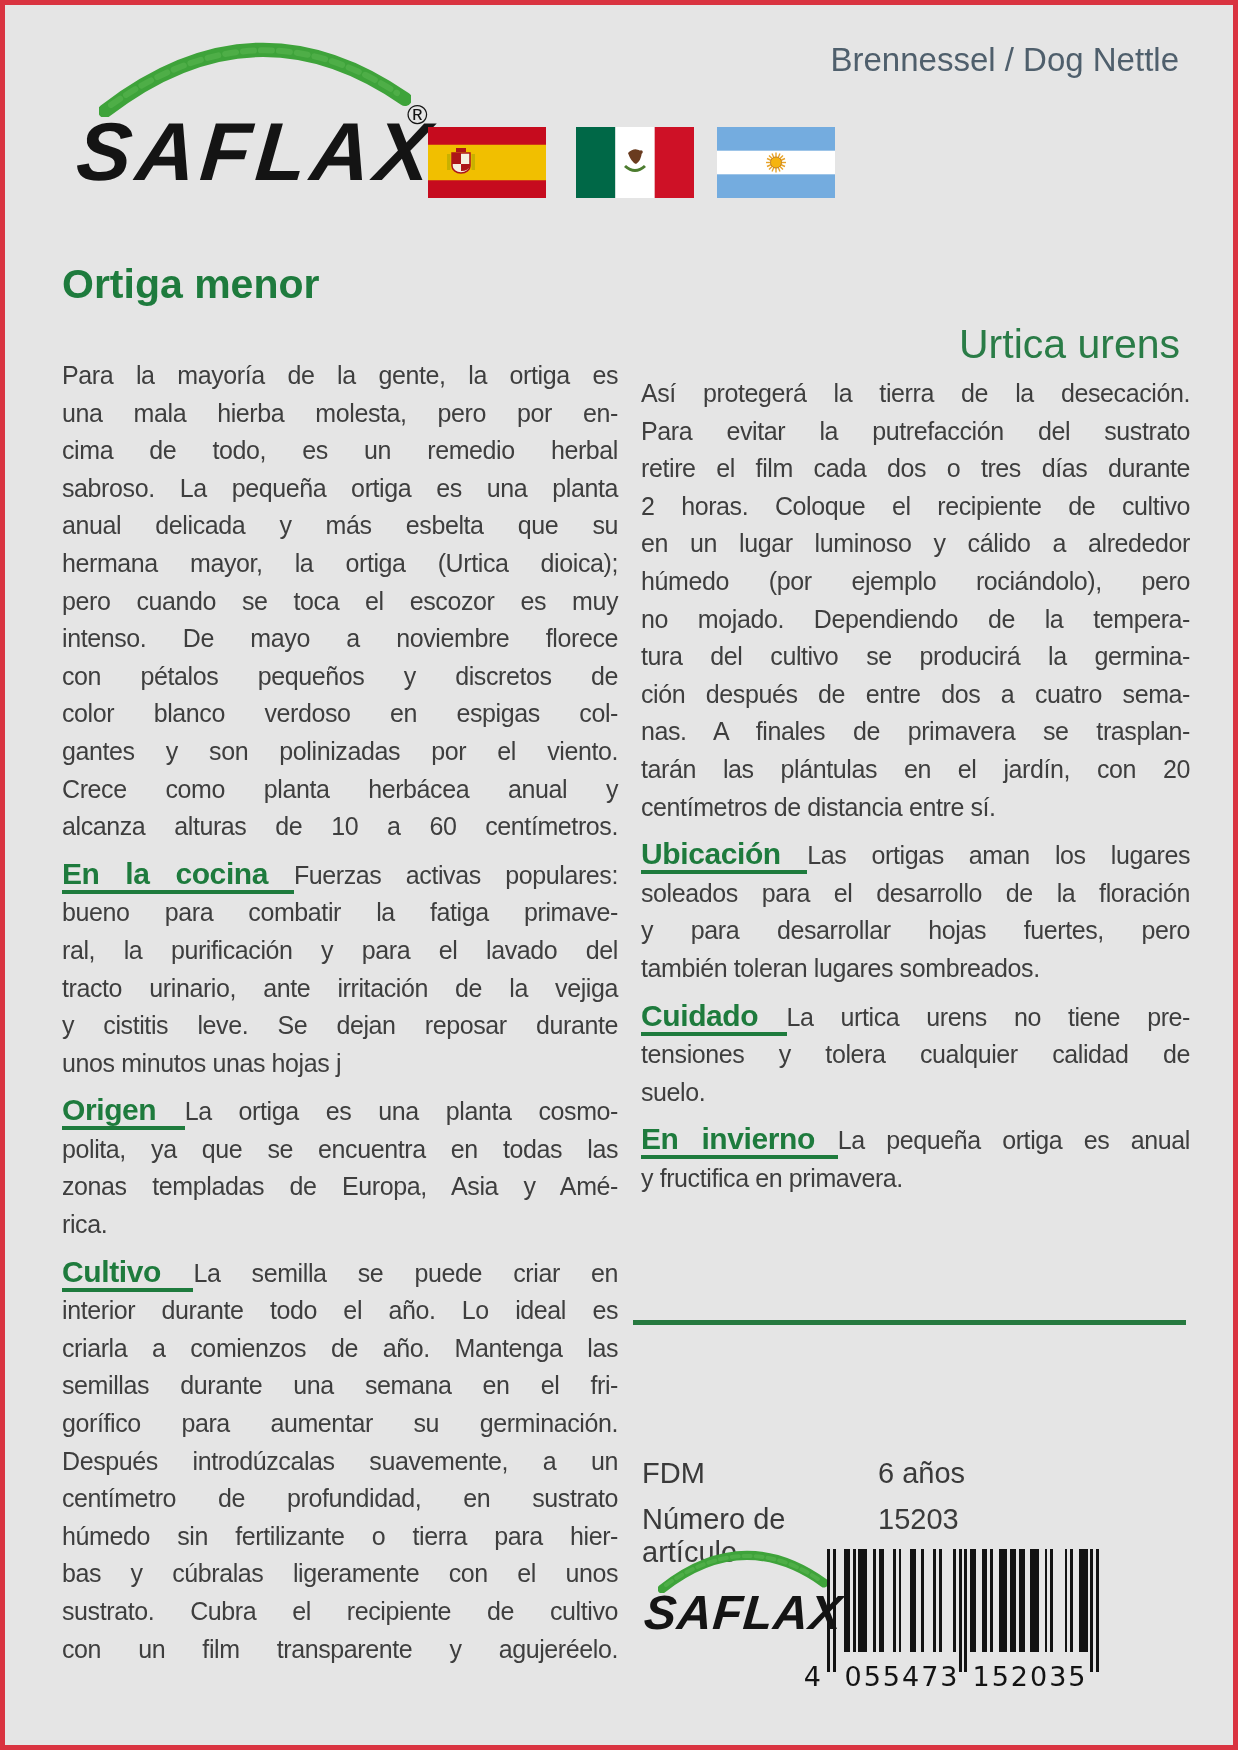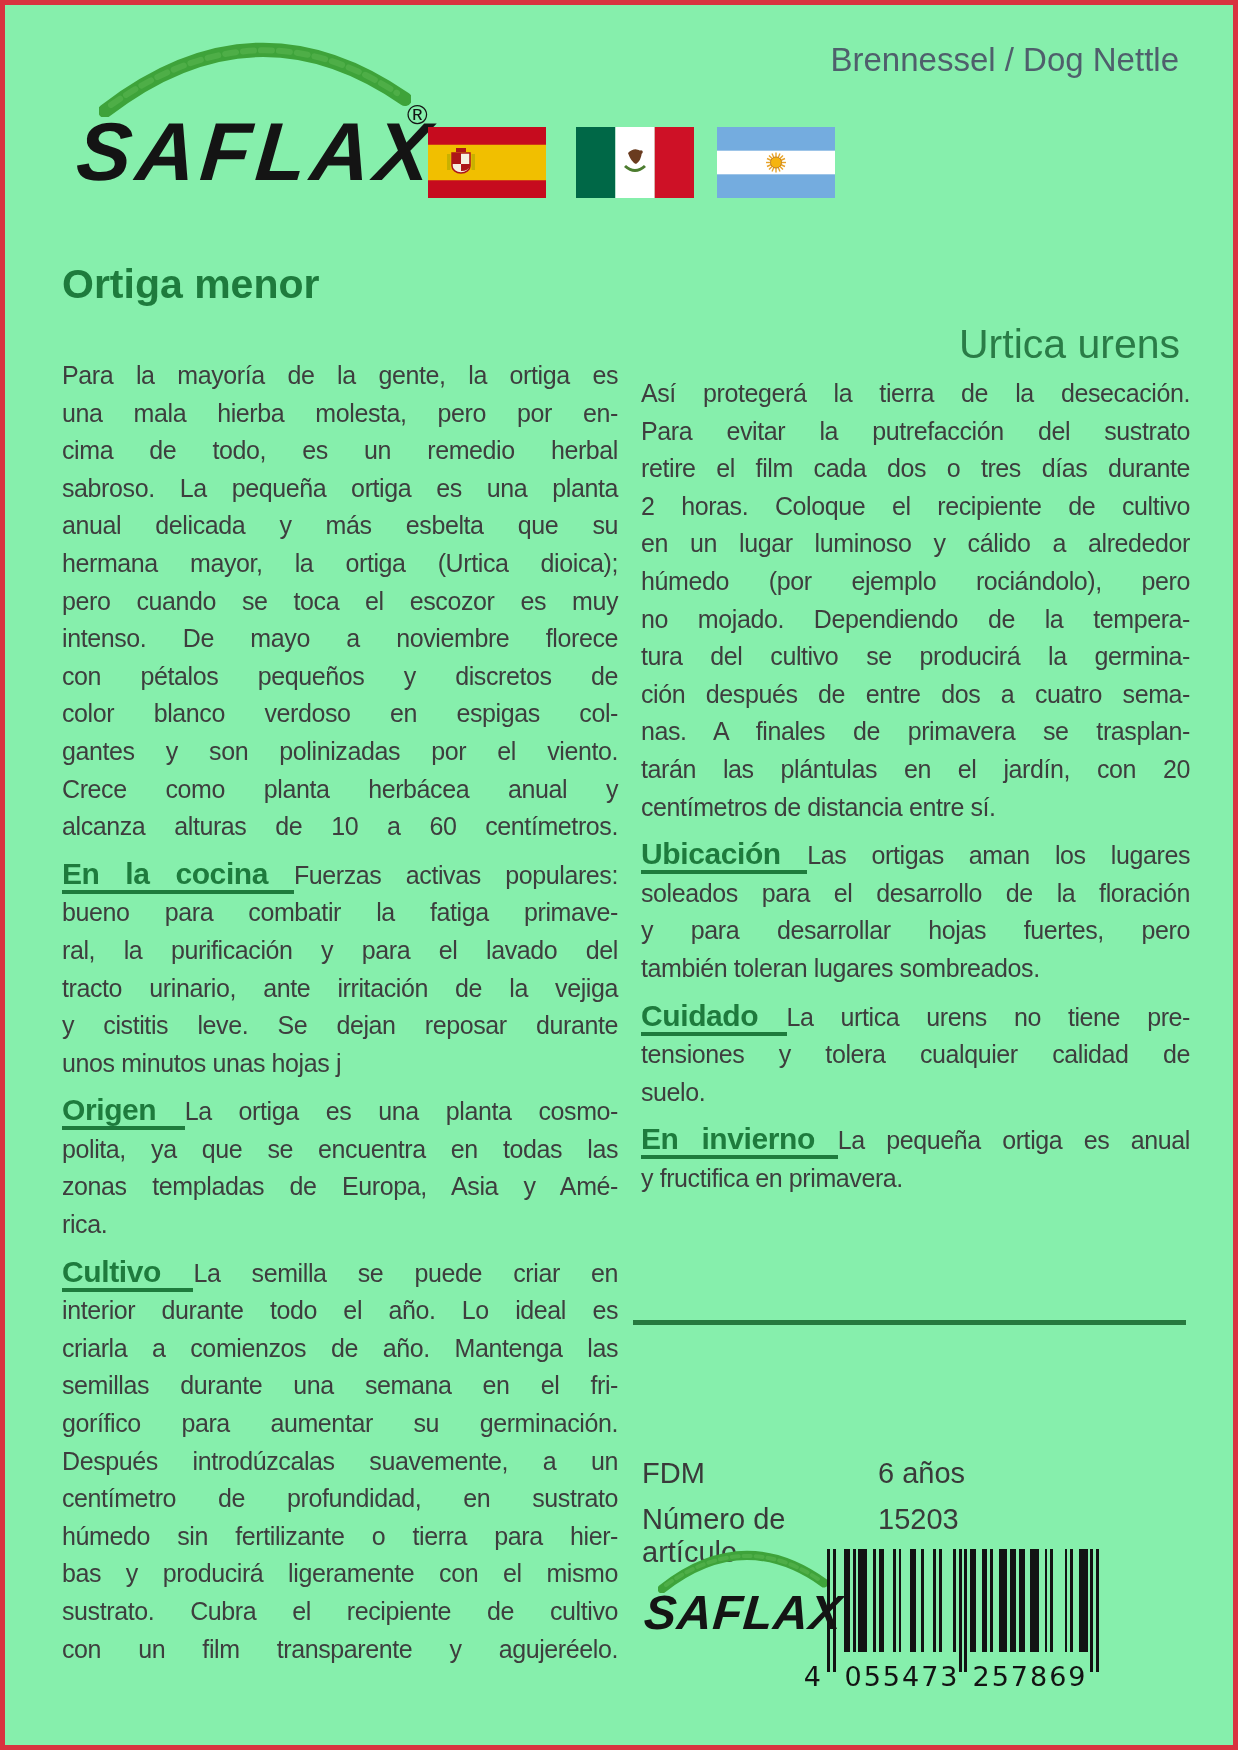--- a/index.html
+++ b/index.html
@@ -1,18 +1,18 @@
 <!DOCTYPE html>
 <html><head>
 <meta charset="utf-8">
 <style>
   html,body{margin:0;padding:0;background:#ffffff;}
   .page{
     position:relative;width:1238px;height:1750px;box-sizing:border-box;
-    border:5px solid #d93340;background:#86efac;overflow:hidden;
+    border:5px solid #d93340;background:#e5e5e5;overflow:hidden;
     font-family:"Liberation Sans",sans-serif;color:#3e3e3e;
   }
 
   
   .header-right{position:absolute;top:36px;right:54px;font-size:33px;color:#4f5f6c;}
 
   
   .logo{position:absolute;}
   .logo .arc{display:block;}
   .logo .brand{font-weight:bold;font-style:italic;color:#141414;transform:skewX(-5deg);transform-origin:left bottom;}
@@ -155,21 +155,21 @@
       </div>
       <div class="block">
         <div class="line"><span class="sec-head">Cultivo&nbsp;</span>La semilla se puede criar en</div>
         <div class="line">interior durante todo el año. Lo ideal es</div>
         <div class="line">criarla a comienzos de año. Mantenga las</div>
         <div class="line">semillas durante una semana en el fri-</div>
         <div class="line">gorífico para aumentar su germinación.</div>
         <div class="line">Después introdúzcalas suavemente, a un</div>
         <div class="line">centímetro de profundidad, en sustrato</div>
         <div class="line">húmedo sin fertilizante o tierra para hier-</div>
-        <div class="line">bas y producirá ligeramente con el mismo</div>
+        <div class="line">bas y cúbralas ligeramente con el unos</div>
         <div class="line">sustrato. Cubra el recipiente de cultivo</div>
         <div class="line">con un film transparente y agujeréelo.</div>
       </div>
     </div>
   <div class="col right">
       <div class="block">
         <div class="line">Así protegerá la tierra de la desecación.</div>
         <div class="line">Para evitar la putrefacción del sustrato</div>
         <div class="line">retire el film cada dos o tres días durante</div>
         <div class="line">2 horas. Coloque el recipiente de cultivo</div>
@@ -249,17 +249,17 @@
         <div class="bar" style="left: 223.33px; width: 2.86px; height: 103px;"></div>
         <div class="bar" style="left: 237.64px; width: 2.86px; height: 103px;"></div>
         <div class="bar" style="left: 243.37px; width: 2.86px; height: 103px;"></div>
         <div class="bar" style="left: 251.96px; width: 8.59px; height: 103px;"></div>
         <div class="bar" style="left: 263.41px; width: 2.86px; height: 123px;"></div>
         <div class="bar" style="left: 269.14px; width: 2.86px; height: 123px;"></div>
       </div>
     <div class="digits">
       <span class="d-lead">4</span>
       <span class="d-left">055473</span>
-      <span class="d-right">257869</span>
+      <span class="d-right">152035</span>
     </div>
   </div>
 
 </div>
 
 </body></html>

